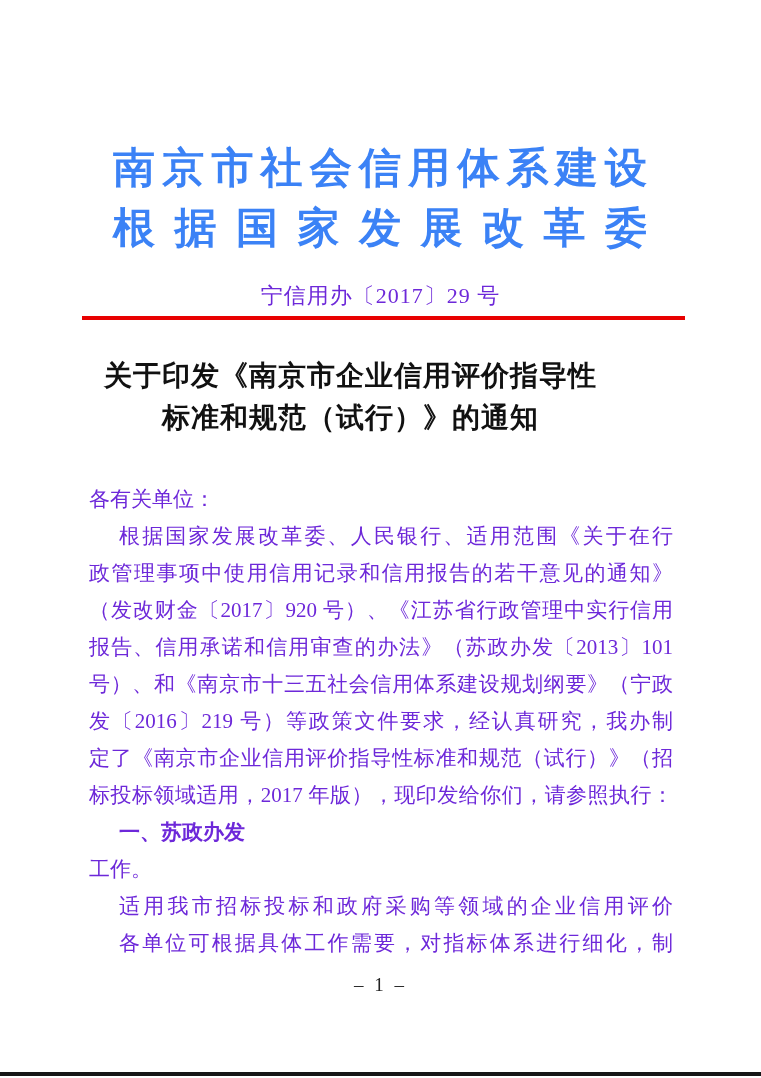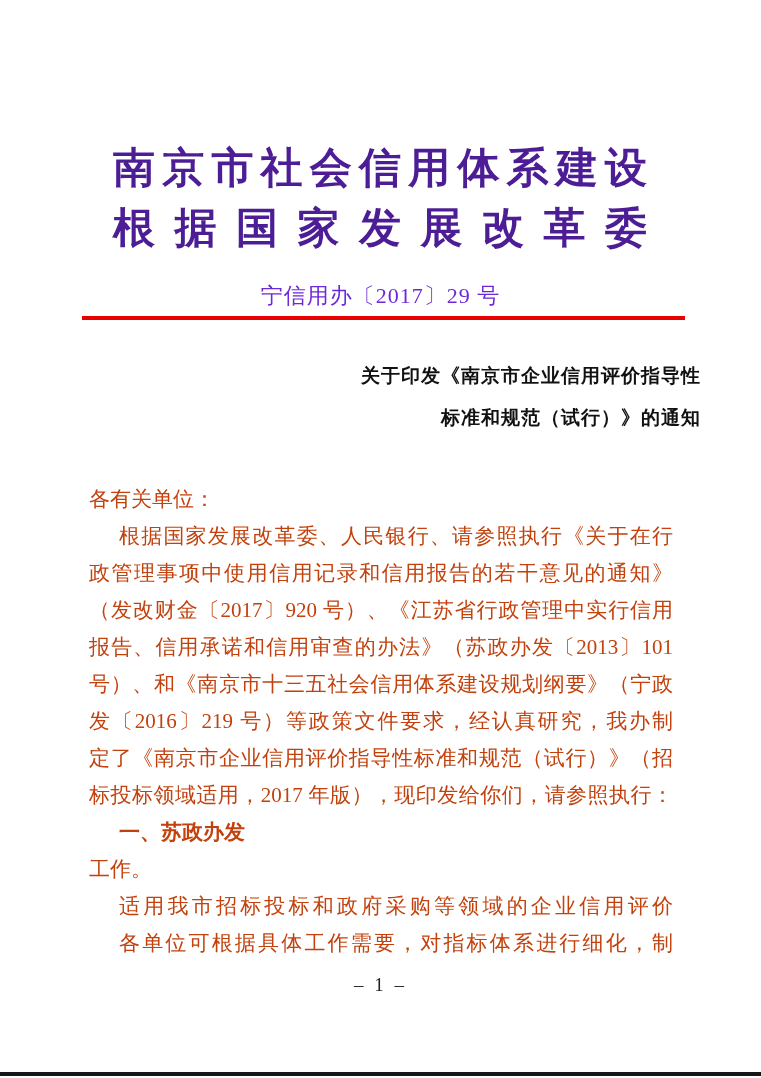--- a/index.html
+++ b/index.html
@@ -15,21 +15,21 @@
     background: #ffffff;
     overflow: hidden;
   }
 
   
   .red-header {
     position: absolute;
     top: 138px;
     left: 113px;
     width: 534px;
-    color: #4c1d95;
+    color: #3b82f6;
     font-weight: bold;
     font-size: 42px;
     line-height: 60px;
   }
   .rh-line {
     text-align: justify;
     text-align-last: justify;
     text-justify: inter-character;
     white-space: nowrap;
   }
@@ -55,37 +55,37 @@
     height: 4px;
     background: #e80000;
   }
 
   
   .title {
     position: absolute;
     top: 355px;
     left: 0;
     width: 701px;
-    text-align: right;
-    font-size: 19px;
+    text-align: center;
+    font-size: 28px;
     font-weight: bold;
     line-height: 42px;
     color: #111111;
     letter-spacing: 1px;
   }
 
   
   .body-text {
     position: absolute;
     top: 481px;
     left: 89px;
     width: 584px;
     font-size: 21px;
     line-height: 37px;
-    color: #c2410c;
+    color: #6d28d9;
   }
   .bl { height: 37px; white-space: nowrap; }
   .bl.just {
     text-align: justify;
     text-align-last: justify;
     text-justify: inter-character;
     white-space: normal;
   }
   .bl.ind { text-indent: 30px; }
   .bl.bold { font-weight: bold; }
@@ -126,21 +126,21 @@
 
   <div class="red-line"></div>
 
   <div class="title">
     <div>关于印发《南京市企业信用评价指导性</div>
     <div>标准和规范（试行）》的通知</div>
   </div>
 
   <div class="body-text">
     <div class="bl">各有关单位：</div>
-    <div class="bl ind just">根据国家发展改革委、人民银行、请参照执行《关于在行</div>
+    <div class="bl ind just">根据国家发展改革委、人民银行、适用范围《关于在行</div>
     <div class="bl just">政管理事项中使用信用记录和信用报告的若干意见的通知》</div>
     <div class="bl just">（发改财金〔2017〕920 号）、《江苏省行政管理中实行信用</div>
     <div class="bl just">报告、信用承诺和信用审查的办法》（苏政办发〔2013〕101</div>
     <div class="bl just">号）、和《南京市十三五社会信用体系建设规划纲要》（宁政</div>
     <div class="bl just">发〔2016〕219 号）等政策文件要求，经认真研究，我办制</div>
     <div class="bl just">定了《南京市企业信用评价指导性标准和规范（试行）》（招</div>
     <div class="bl just">标投标领域适用，2017 年版），现印发给你们，请参照执行：</div>
     <div class="bl ind bold">一、苏政办发</div>
     <div class="bl">工作。</div>
     <div class="bl ind just">适用我市招标投标和政府采购等领域的企业信用评价</div>

